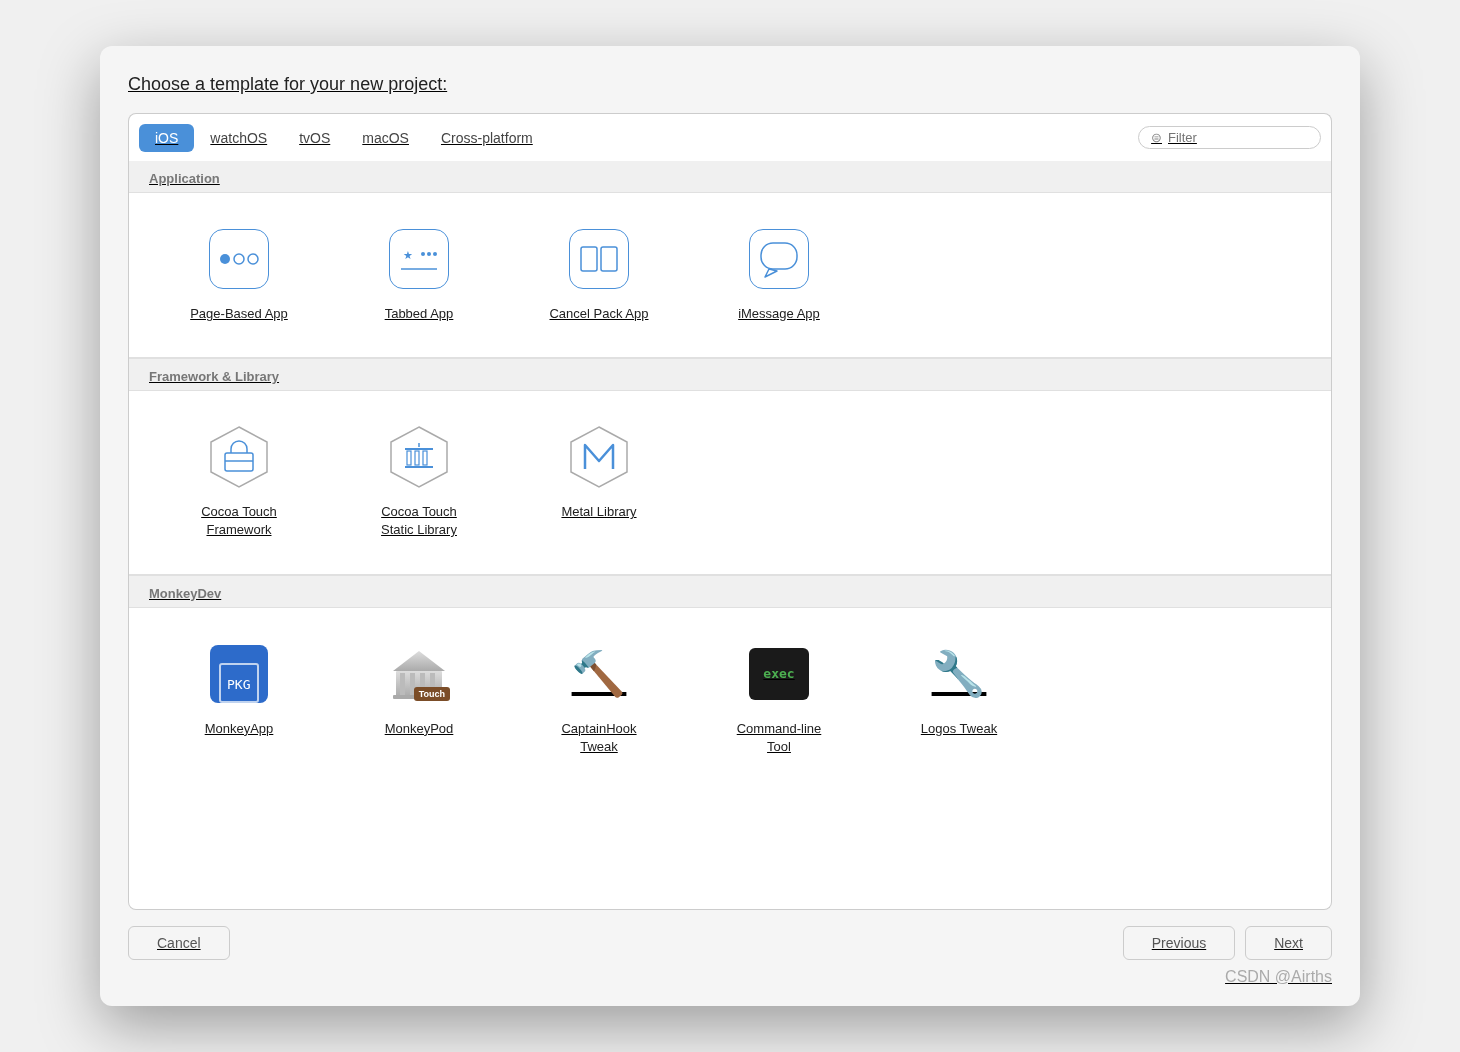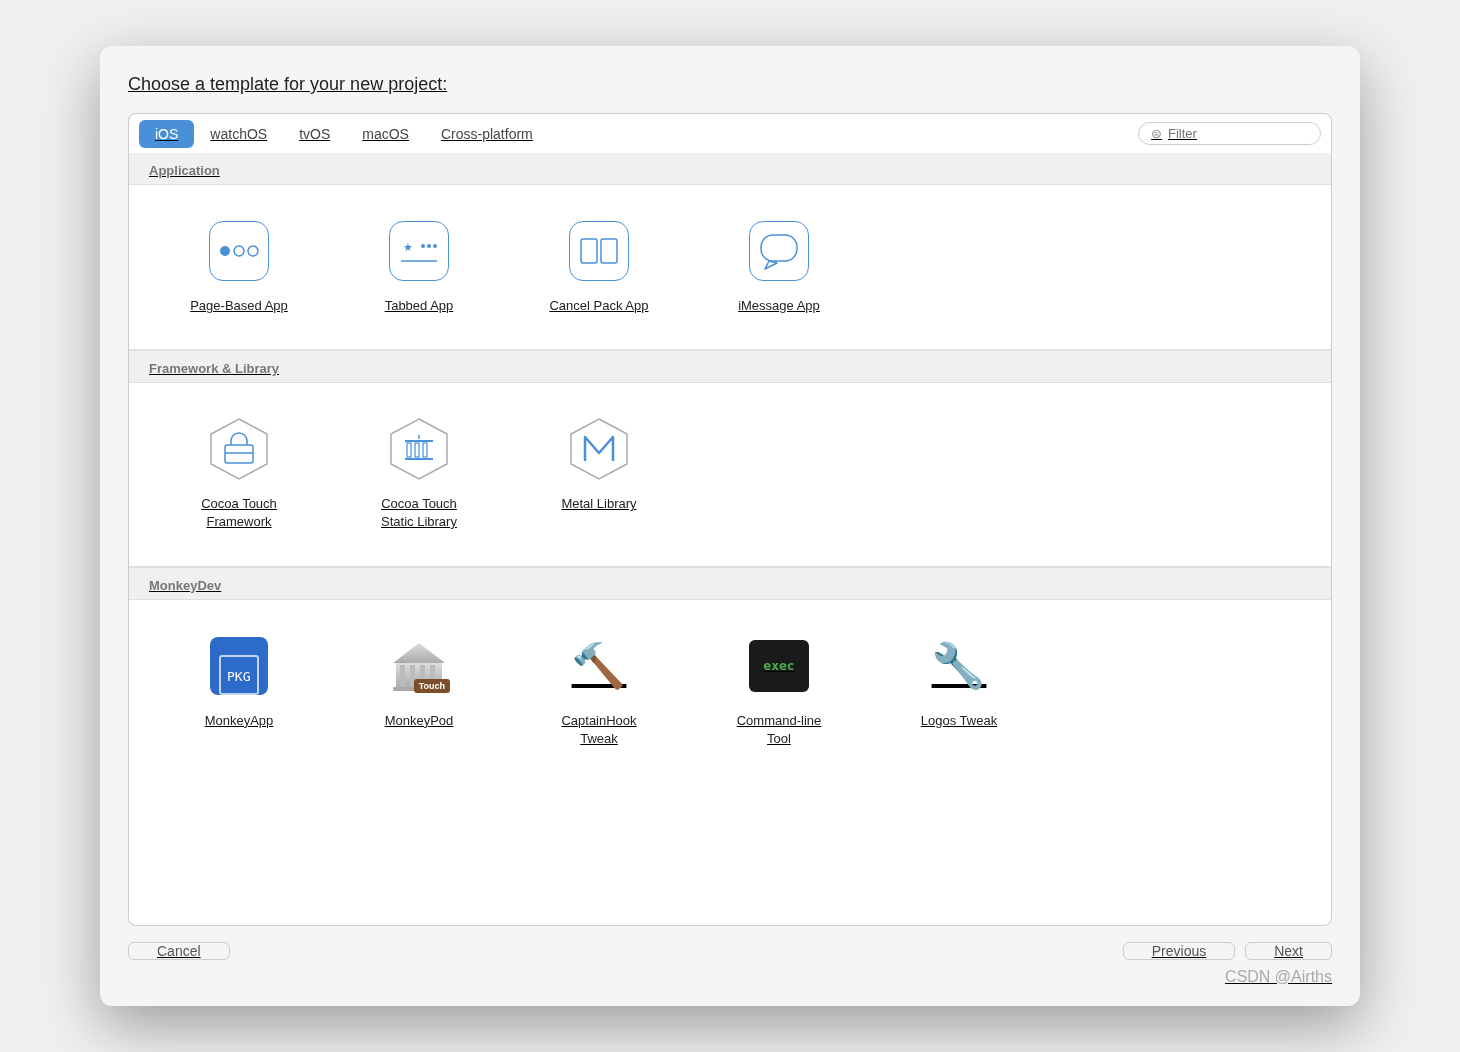--- a/index.html
+++ b/index.html
@@ -30,21 +30,21 @@
       color: #222;
       margin-bottom: 18px;
     }
     .tab-bar {
       display: flex;
       align-items: center;
       background: #fff;
       border: 1px solid #ccc;
       border-radius: 8px 8px 0 0;
       padding: 0 10px;
-      height: 40px;
+      height: 48px;
       border-bottom: none;
     }
     .tab-bar-inner {
       display: flex;
       align-items: center;
       flex: 1;
       gap: 0;
     }
     .tab {
       padding: 6px 16px;
@@ -141,21 +141,21 @@
       justify-content: center;
       background: #fff;
     }
     .bottom-bar {
       display: flex;
       align-items: center;
       justify-content: space-between;
       padding: 16px 0 4px 0;
     }
     .btn {
-      padding: 0 28px;
+      padding: 8px 28px;
       font-size: 14px;
       border-radius: 6px;
       border: 1px solid #ccc;
       background: #f5f5f5;
       color: #555;
       cursor: pointer;
     }
     .btn-group {
       display: flex;
       gap: 10px;

